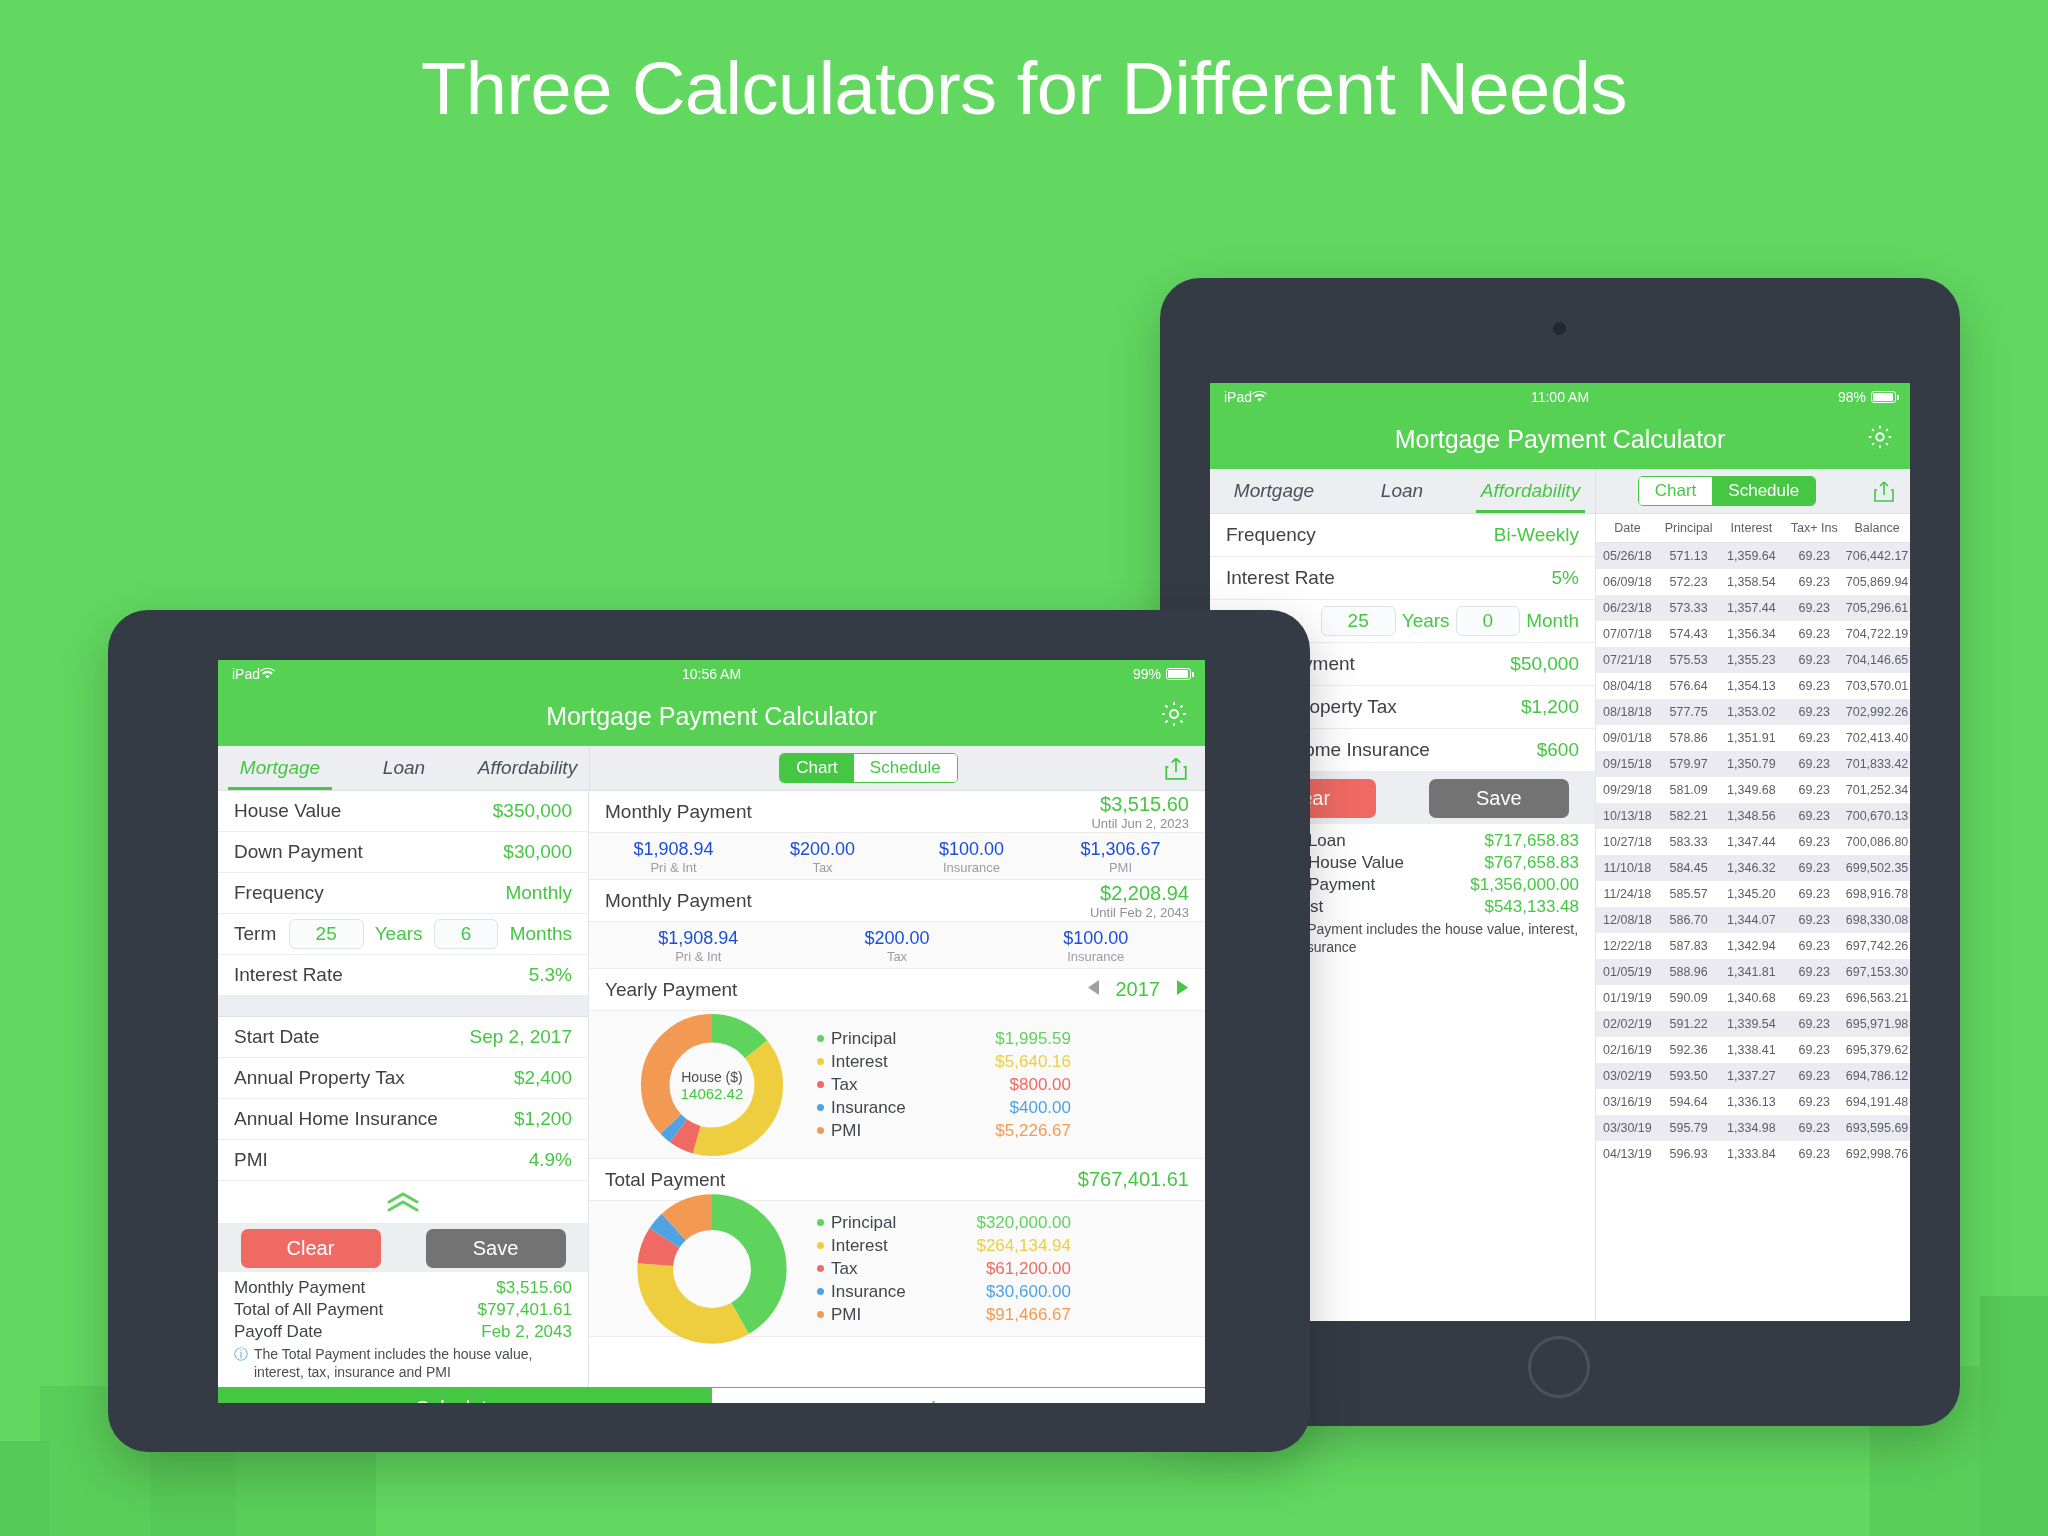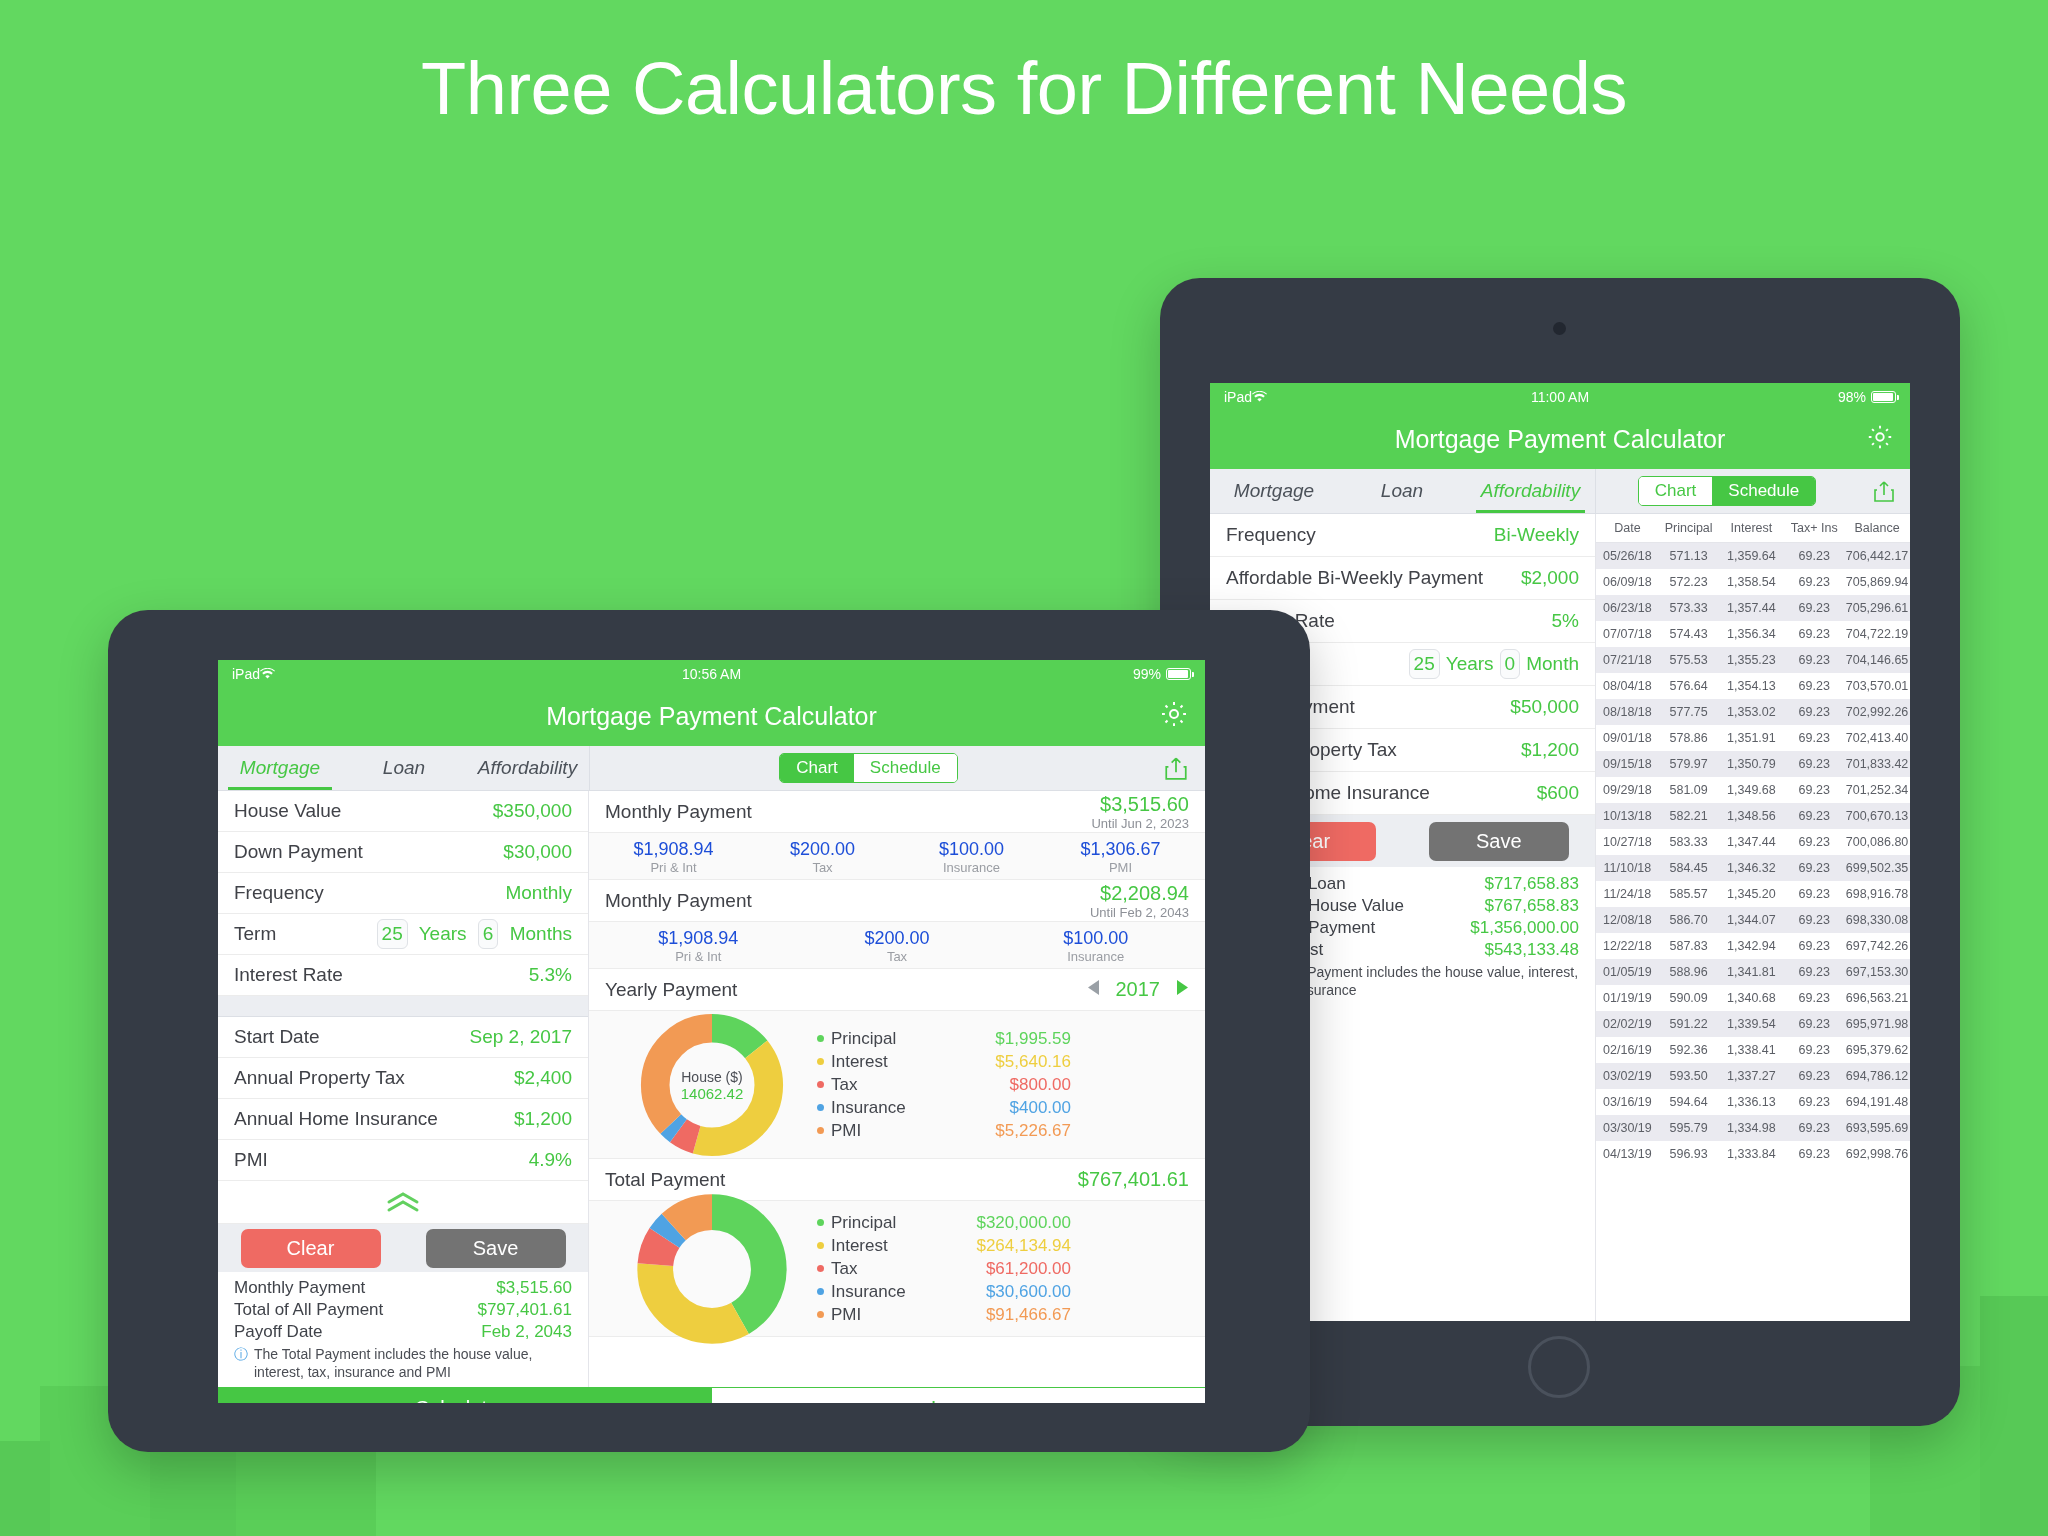--- a/index.html
+++ b/index.html
@@ -103,21 +103,21 @@
 
   .row {
     display: flex; align-items: center; justify-content: space-between;
     padding: 0 16px; border-bottom: 1px solid #ececec;
     font-size: 19px; color: #404248; background: #fff;
   }
   .row .val { color: #46c744; }
   .row.gap { background: #eceef2; border-bottom: 1px solid #dcdfe5; }
   .stepper {
     display: inline-block; border: 1px solid #dfe2e6; border-radius: 6px;
-    padding: 3px 4px; color: #46c744; background: #fafbfc; margin: 0 6px;
+    padding: 3px 26px; color: #46c744; background: #fafbfc; margin: 0 6px;
   }
   .unit { color: #46c744; }
 
   .btnrow { display:flex; align-items:center; justify-content:space-around; background:#eceef2; }
   .btn { border-radius: 7px; color: #fff; font-size: 20px; padding: 8px 0; text-align: center; width: 140px; }
   .btn.clear { background: #ef6a63; }
   .btn.save { background: #737373; }
 
   .sumrow { display:flex; justify-content:space-between; font-size:17px; color:#3f4249; padding: 1px 16px;}
   .sumrow .v { color:#46c744; }
@@ -236,24 +236,20 @@
             <path d="M4 11H2v11h18V11h-2"></path>
         </svg>
       </div>
     </div>
 
     <div style="display:flex;height:813px;">
       <div style="width:385px;">
         <div class="row" style="height:43px;">
           <span>Frequency</span>
           <span class="val">Bi-Weekly</span>
-        </div>
-        <div class="row" style="height:43px;">
-          <span>Affordable Bi-Weekly Payment</span>
-          <span class="val">$2,000</span>
         </div>
         <div class="row" style="height:43px;">
           <span>Interest Rate</span>
           <span class="val">5%</span>
         </div>
         <div class="row" style="height:43px;justify-content:flex-end;">
           <span class="stepper">25</span>
           <span class="unit">Years</span>
           <span class="stepper">0</span>
           <span class="unit">Month</span>

